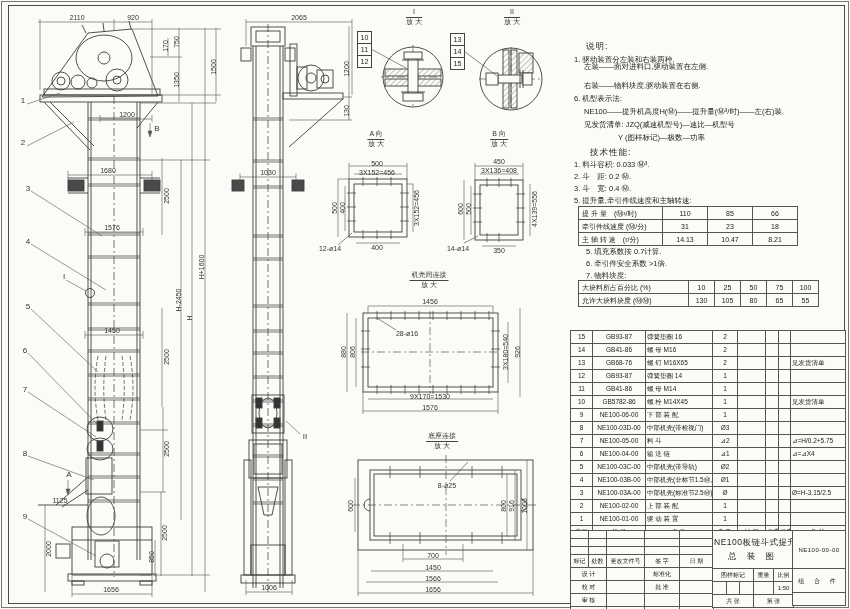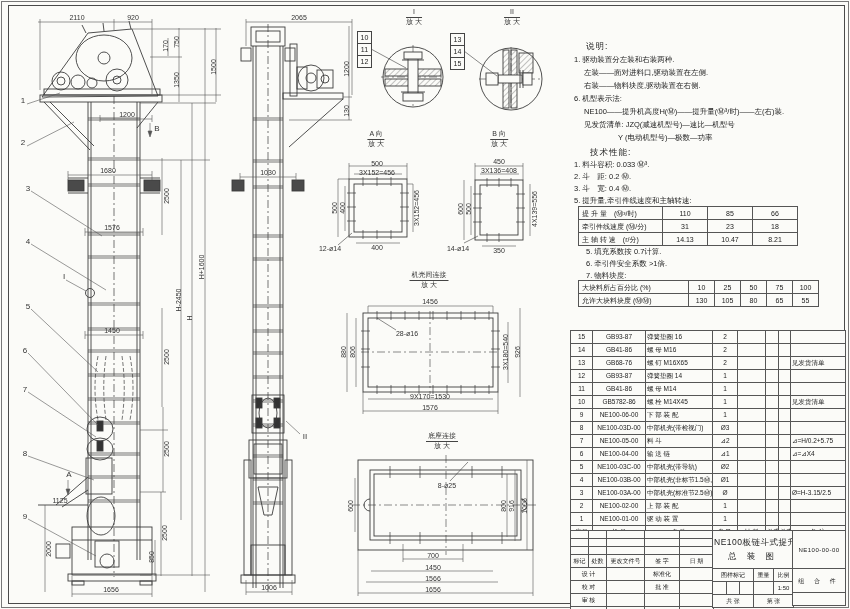--- a/index.html
+++ b/index.html
@@ -329,26 +329,26 @@
   <span class="dim v" style="left:503px;top:506px">800</span>
   <span class="dim v" style="left:511px;top:506px">916</span>
   <span class="dim v" style="left:524px;top:506px">1006</span>
   <span class="dim" style="left:433px;top:555px">700</span>
   <span class="dim" style="left:433px;top:567px">1450</span>
   <span class="dim" style="left:433px;top:578px">1566</span>
   <span class="dim" style="left:433px;top:589px">1656</span>
 
   <div class="txt hd" style="left:586px;top:42px">说明:</div>
   <div class="txt" style="left:574px;top:56px">1. 驱动装置分左装和右装两种.</div>
-  <div class="txt" style="left:584px;top:69px">左装——面对进料口,驱动装置在左侧.</div>
+  <div class="txt" style="left:584px;top:63px">左装——面对进料口,驱动装置在左侧.</div>
   <div class="txt" style="left:584px;top:82px">右装——物料块度,驱动装置在右侧.</div>
   <div class="txt" style="left:574px;top:95px">6. 机型表示法:</div>
   <div class="txt" style="left:584px;top:108px">NE100——提升机高度H(Ⓜ)——提升量(Ⓜ³/时)——左(右)装.</div>
   <div class="txt" style="left:584px;top:121px">见发货清单: JZQ(减速机型号)—速比—机型号</div>
-  <div class="txt" style="left:618px;top:134px">Y (电动机型号)—极数—功率</div>
+  <div class="txt" style="left:618px;top:134px">Y (图样标记)—极数—功率</div>
 
   <div class="txt hd" style="left:590px;top:148px">技术性能:</div>
   <div class="txt" style="left:574px;top:161px">1. 料斗容积: 0.033 Ⓜ³.</div>
   <div class="txt" style="left:574px;top:173px">2. 斗　距: 0.2 Ⓜ.</div>
   <div class="txt" style="left:574px;top:185px">3. 斗　宽: 0.4 Ⓜ.</div>
   <div class="txt" style="left:574px;top:197px">5. 提升量,牵引件线速度和主轴转速:</div>
 
   <table class="ptable" style="left:578px;top:206px;width:219px">
     <colgroup>
         <col style="width:84px">

